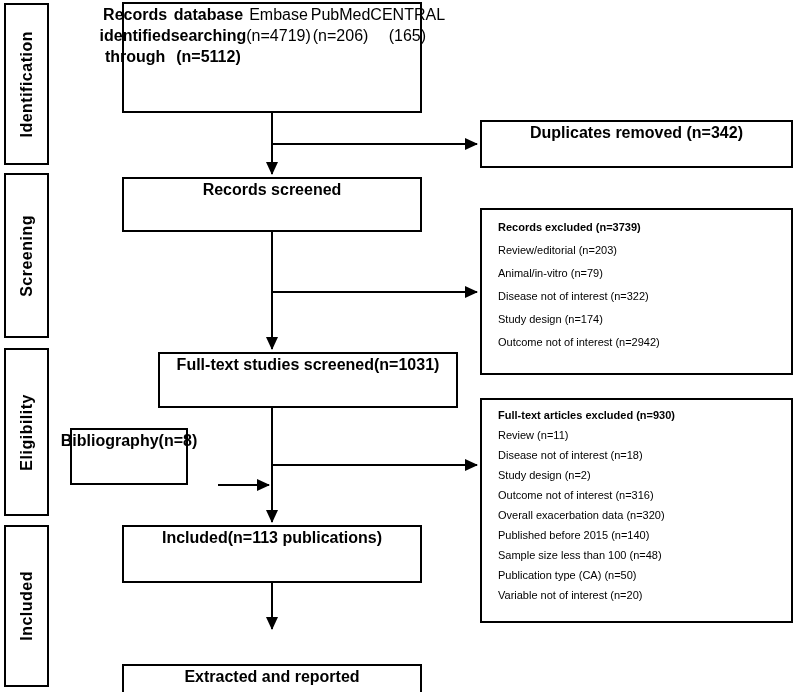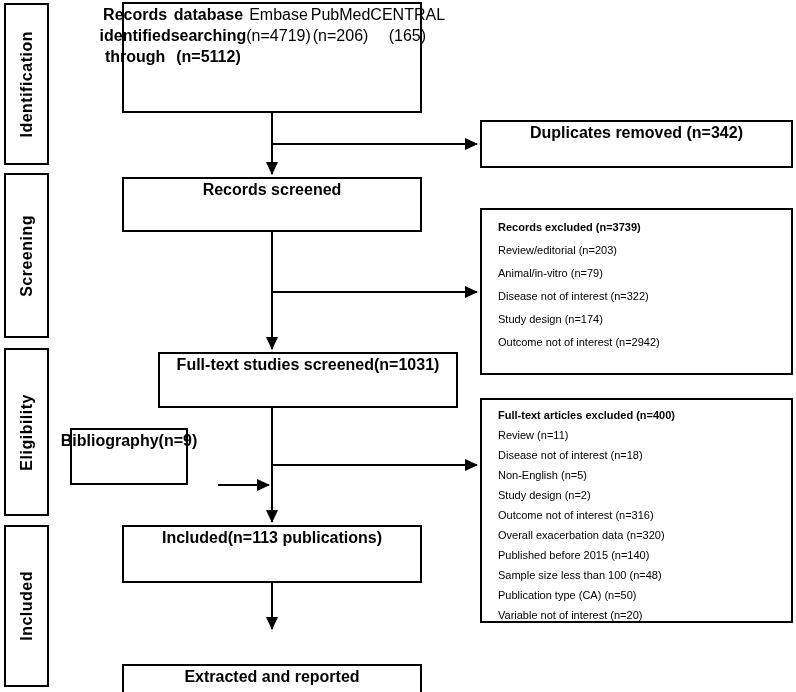--- a/index.html
+++ b/index.html
@@ -90,21 +90,21 @@
     <div class="bold">Records screened</div>
   </div>
 
   <div class="box center-box" style="left:122px;top:352px;width:300px;height:56px;margin-left:36px;">
     <div class="bold">Full-text studies screened</div>
     <div class="bold">(n=1031)</div>
   </div>
 
   <div class="box center-box" style="left:70px;top:428px;width:118px;height:57px;">
     <div class="bold">Bibliography</div>
-    <div class="bold">(n=9)</div>
+    <div class="bold">(n=8)</div>
   </div>
 
   <div class="box center-box" style="left:122px;top:525px;width:300px;height:58px;">
     <div class="bold">Included</div>
     <div class="bold">(n=113 publications)</div>
   </div>
 
   <div class="box center-box" style="left:122px;top:632px;width:300px;height:58px;margin-top:32px;">
     <div class="bold">Extracted and reported</div>
   </div>
@@ -116,24 +116,23 @@
   <div class="box side-list" style="left:480px;top:208px;width:313px;height:167px;line-height:23px;">
     <div class="row bold">Records excluded (n=3739)</div>
     <div class="row">Review/editorial (n=203)</div>
     <div class="row">Animal/in-vitro (n=79)</div>
     <div class="row">Disease not of interest (n=322)</div>
     <div class="row">Study design (n=174)</div>
     <div class="row">Outcome not of interest (n=2942)</div>
   </div>
 
   <div class="box side-list" style="left:480px;top:398px;width:313px;height:225px;line-height:20px;padding-top:5px;">
-    <div class="row bold">Full-text articles excluded (n=400)</div>
+    <div class="row bold">Full-text articles excluded (n=930)</div>
     <div class="row">Review (n=11)</div>
     <div class="row">Disease not of interest (n=18)</div>
-    <div class="row">Non-English (n=5)</div>
     <div class="row">Study design (n=2)</div>
     <div class="row">Outcome not of interest (n=316)</div>
     <div class="row">Overall exacerbation data (n=320)</div>
     <div class="row">Published before 2015 (n=140)</div>
     <div class="row">Sample size less than 100 (n=48)</div>
     <div class="row">Publication type (CA) (n=50)</div>
     <div class="row">Variable not of interest (n=20)</div>
   </div>
 
   <svg id="connectors" viewBox="0 0 796 692" xmlns="http://www.w3.org/2000/svg">

